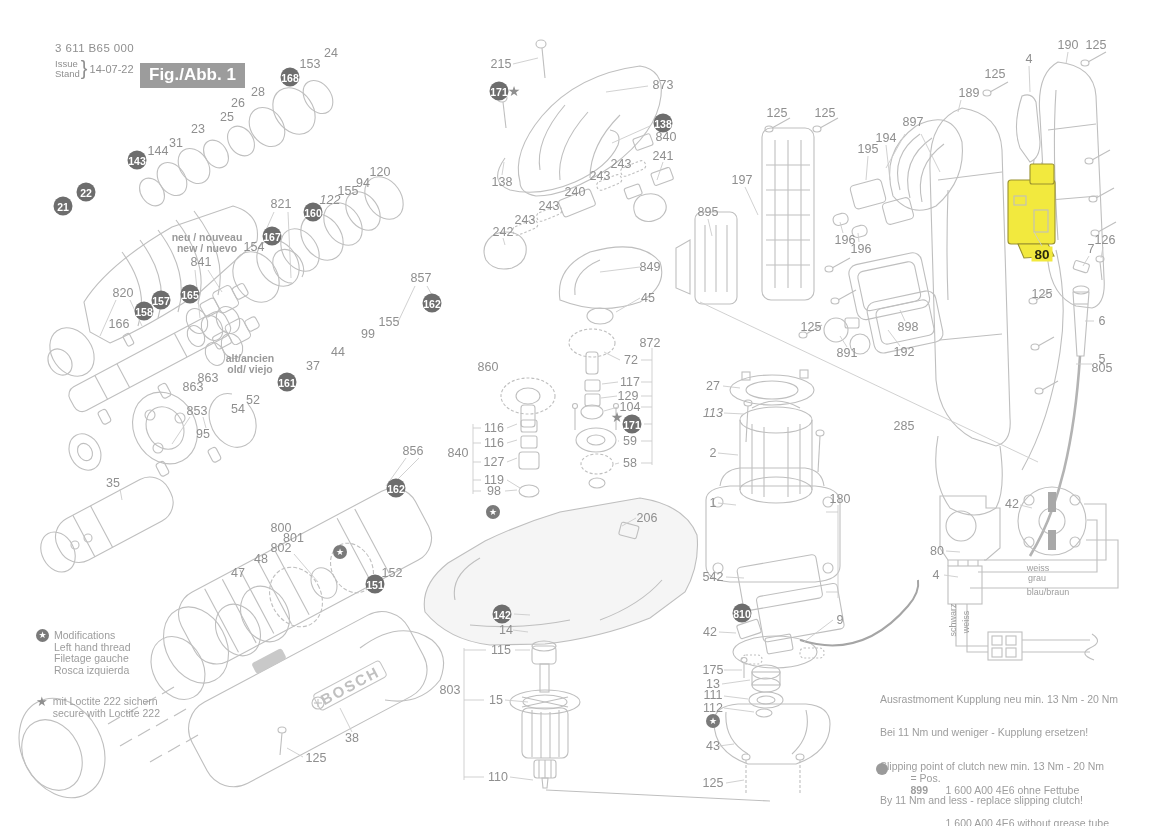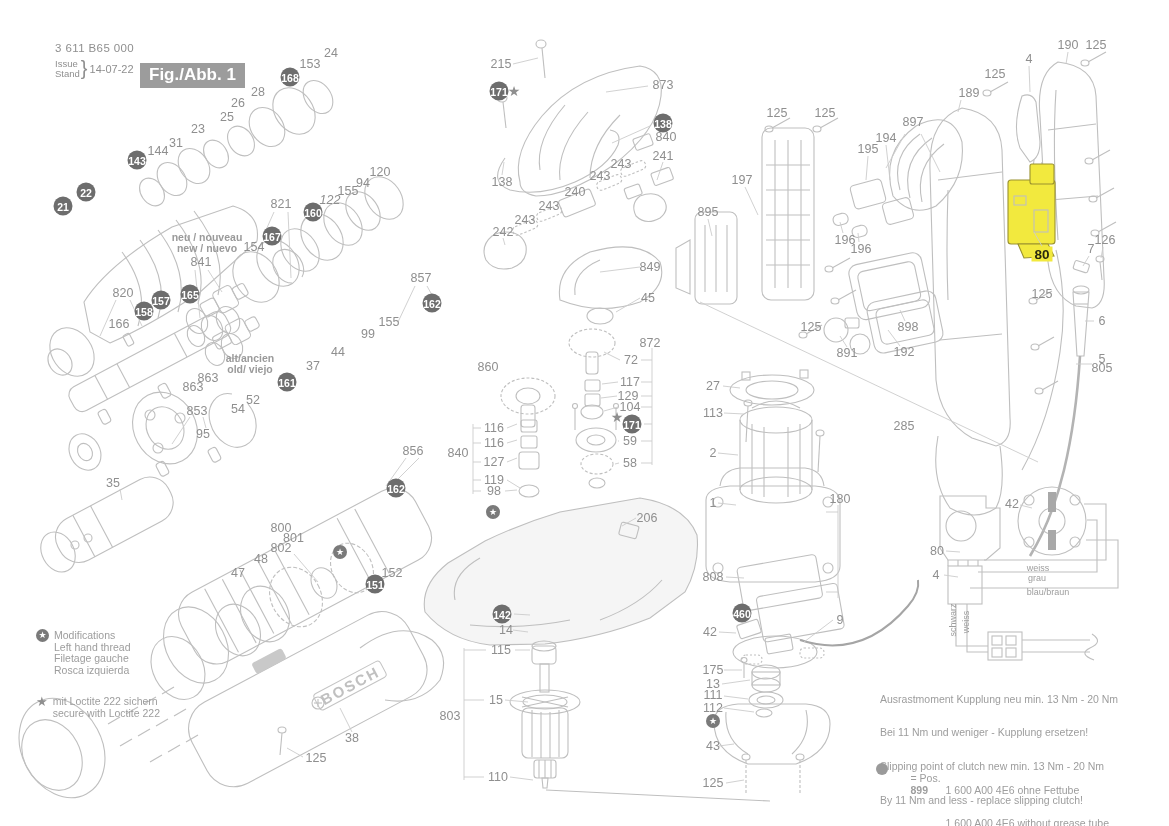--- a/index.html
+++ b/index.html
@@ -563,21 +563,21 @@
       <div class="co plain" style="left: 494px; top: 428px;">116</div>
       <div class="co plain" style="left: 494px; top: 443px;">116</div>
       <div class="co plain" style="left: 494px; top: 462px;">127</div>
       <div class="co plain" style="left: 494px; top: 480px;">119</div>
       <div class="co plain" style="left: 494px; top: 491px;">98</div>
       <div class="co cs" style="left: 493px; top: 512px;">★</div>
       <div class="co b" style="left: 502px; top: 614px;">142</div>
       <div class="co plain" style="left: 506px; top: 630px;">14</div>
       <div class="co plain" style="left: 501px; top: 650px;">115</div>
       <div class="co plain" style="left: 496px; top: 700px;">15</div>
-      <div class="co plain" style="left: 450px; top: 716px;">803</div>
+      <div class="co plain" style="left: 450px; top: 690px;">803</div>
       <div class="co plain" style="left: 498px; top: 777px;">110</div>
       <div class="co plain" style="left: 650px; top: 343px;">872</div>
       <div class="co plain" style="left: 631px; top: 360px;">72</div>
       <div class="co plain" style="left: 630px; top: 382px;">117</div>
       <div class="co plain" style="left: 628px; top: 396px;">129</div>
       <div class="co plain" style="left: 630px; top: 407px;">104</div>
       <div class="co s" style="left: 617px; top: 417px;">★</div>
       <div class="co b" style="left: 632px; top: 424px;">171</div>
       <div class="co plain" style="left: 630px; top: 441px;">59</div>
       <div class="co plain" style="left: 630px; top: 463px;">58</div>
@@ -606,26 +606,26 @@
       <div class="co plain" style="left: 886px; top: 138px;">194</div>
       <div class="co plain" style="left: 868px; top: 149px;">195</div>
       <div class="co plain" style="left: 845px; top: 240px;">196</div>
       <div class="co plain" style="left: 861px; top: 249px;">196</div>
       <div class="co plain" style="left: 811px; top: 327px;">125</div>
       <div class="co plain" style="left: 847px; top: 353px;">891</div>
       <div class="co plain" style="left: 908px; top: 327px;">898</div>
       <div class="co plain" style="left: 904px; top: 352px;">192</div>
       <div class="co plain" style="left: 904px; top: 426px;">285</div>
       <div class="co plain" style="left: 713px; top: 386px;">27</div>
-      <div class="co plain" style="left: 713px; top: 413px;">113</div>
+      <div class="co plain" style="left: 713px; top: 413px; font-style: italic;">113</div>
       <div class="co plain" style="left: 713px; top: 453px;">2</div>
       <div class="co plain" style="left: 713px; top: 503px;">1</div>
       <div class="co plain" style="left: 840px; top: 499px;">180</div>
-      <div class="co plain" style="left: 713px; top: 577px;">808</div>
-      <div class="co b" style="left: 742px; top: 613px;">460</div>
+      <div class="co plain" style="left: 713px; top: 577px;">542</div>
+      <div class="co b" style="left: 742px; top: 613px;">810</div>
       <div class="co plain" style="left: 840px; top: 620px;">9</div>
       <div class="co plain" style="left: 710px; top: 632px;">42</div>
       <div class="co plain" style="left: 713px; top: 670px;">175</div>
       <div class="co plain" style="left: 713px; top: 684px;">13</div>
       <div class="co plain" style="left: 713px; top: 695px;">111</div>
       <div class="co plain" style="left: 713px; top: 708px;">112</div>
       <div class="co cs" style="left: 713px; top: 721px;">★</div>
       <div class="co plain" style="left: 713px; top: 746px;">43</div>
       <div class="co plain" style="left: 713px; top: 783px;">125</div>
       <div class="co plain" style="left: 961px; top: 93px; margin-left: 8px;">189</div>

